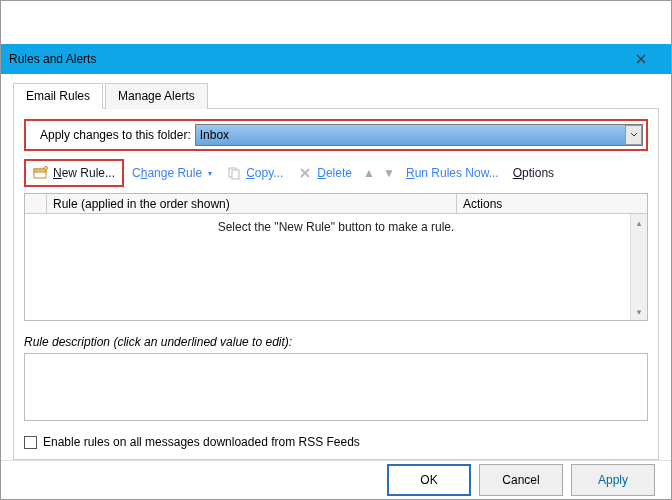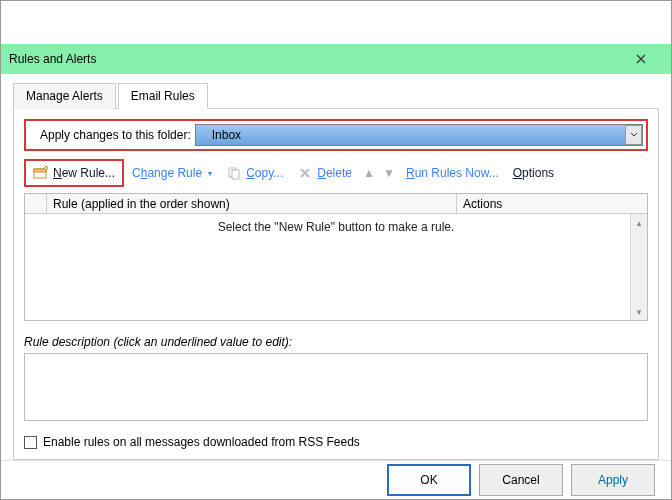--- a/index.html
+++ b/index.html
@@ -18,21 +18,21 @@
     border: 1px solid #999;
     background: #fff;
     display: flex;
     flex-direction: column;
   }
   .titlebar {
     height: 32px;
     display: flex;
     align-items: center;
     padding: 0 8px;
-    background: #86efac;
+    background: #0ea5e9;
     margin-top: 43px;
   }
   .titlebar .title { flex: 1; font-size: 12px; }
   .titlebar .close {
     width: 44px;
     height: 30px;
     display: flex;
     align-items: center;
     justify-content: center;
     font-size: 14px;
@@ -81,21 +81,21 @@
     border: 2px solid #d23a3a;
   }
   .folder-row label { white-space: nowrap; margin-left: 11px; }
   .dropdown {
     flex: 1;
     height: 22px;
     background: linear-gradient(#9cc7f0, #6aa6df);
     border: 1px solid #7a7a7a;
     display: flex;
     align-items: center;
-    padding: 0 16px;
+    padding: 0 4px;
     color: #000;
     position: relative;
   }
   .dropdown .dd-arrow {
     width: 17px;
     height: 20px;
     background: #e8e8e8;
     border: 1px solid #999;
     display: flex;
     align-items: center;
@@ -221,22 +221,22 @@
     <div class="title">Rules and Alerts</div>
     <div class="close">
       <svg width="10" height="10" viewBox="0 0 10 10">
           <path d="M1 1 L9 9 M9 1 L1 9" stroke="#333" stroke-width="1.2"></path>
         </svg>
     </div>
   </div>
 
   <div class="content">
     <div class="tabstrip">
+      <div class="tab active">Email Rules</div>
       <div class="tab">Manage Alerts</div>
-      <div class="tab active">Email Rules</div>
     </div>
 
     <div class="tabpanel">
 
       <div class="folder-row">
         <label>Apply changes to this folder:</label>
         <div class="dropdown">
           <span>Inbox</span>
           <div class="dd-arrow">
             <svg width="8" height="6" viewBox="0 0 8 6">

